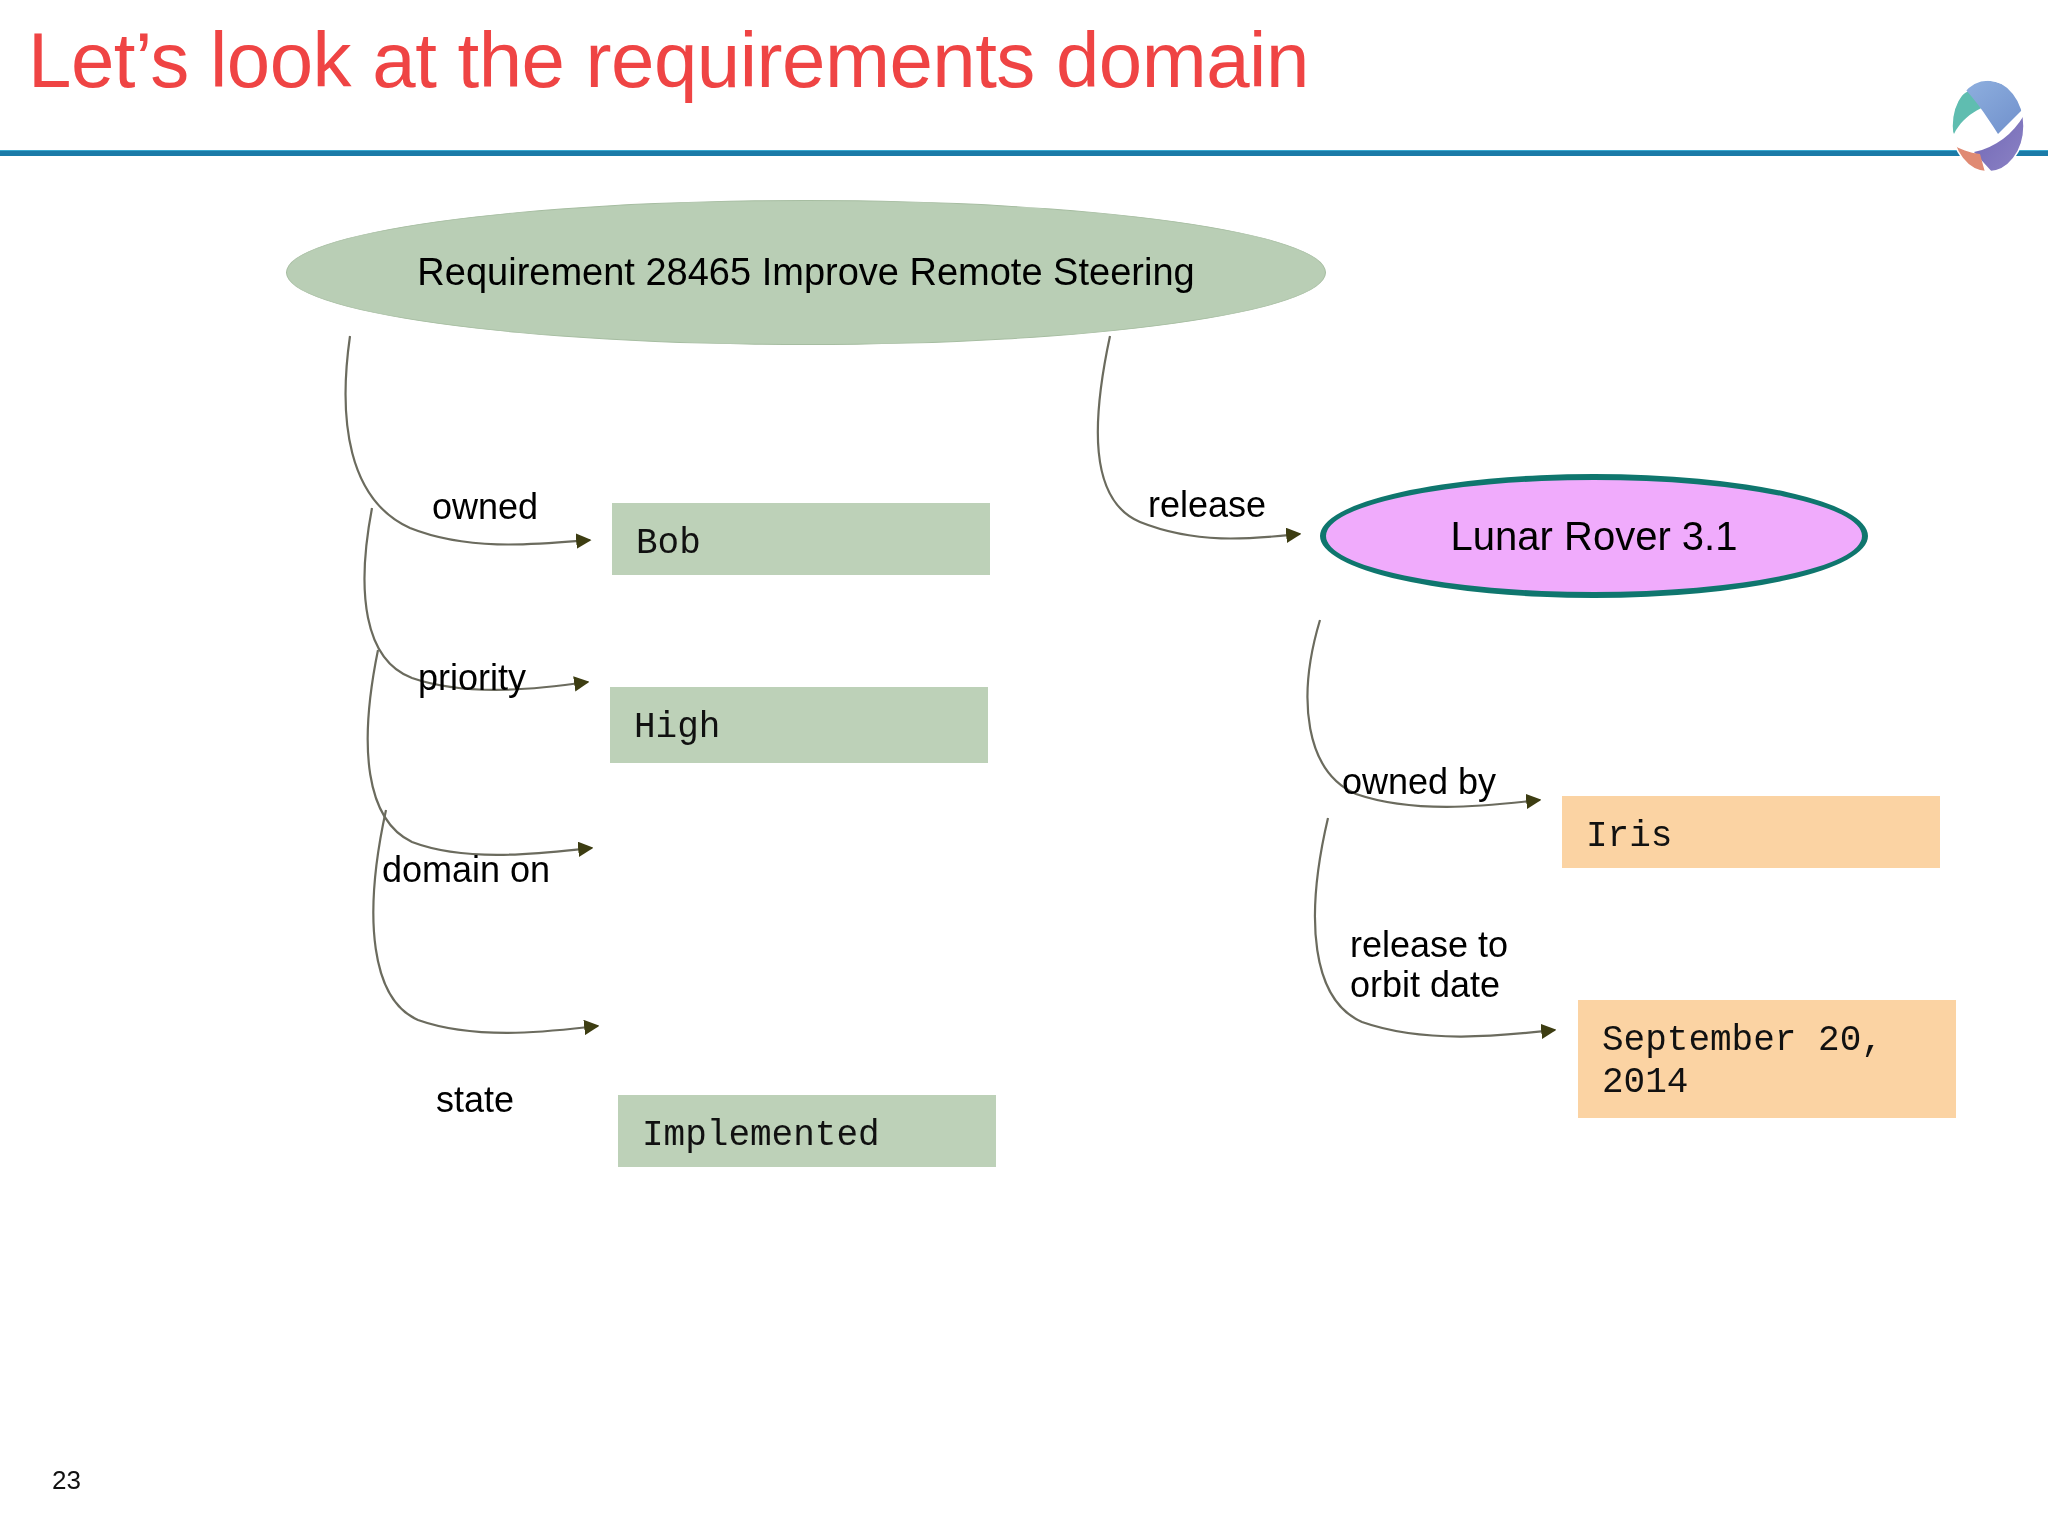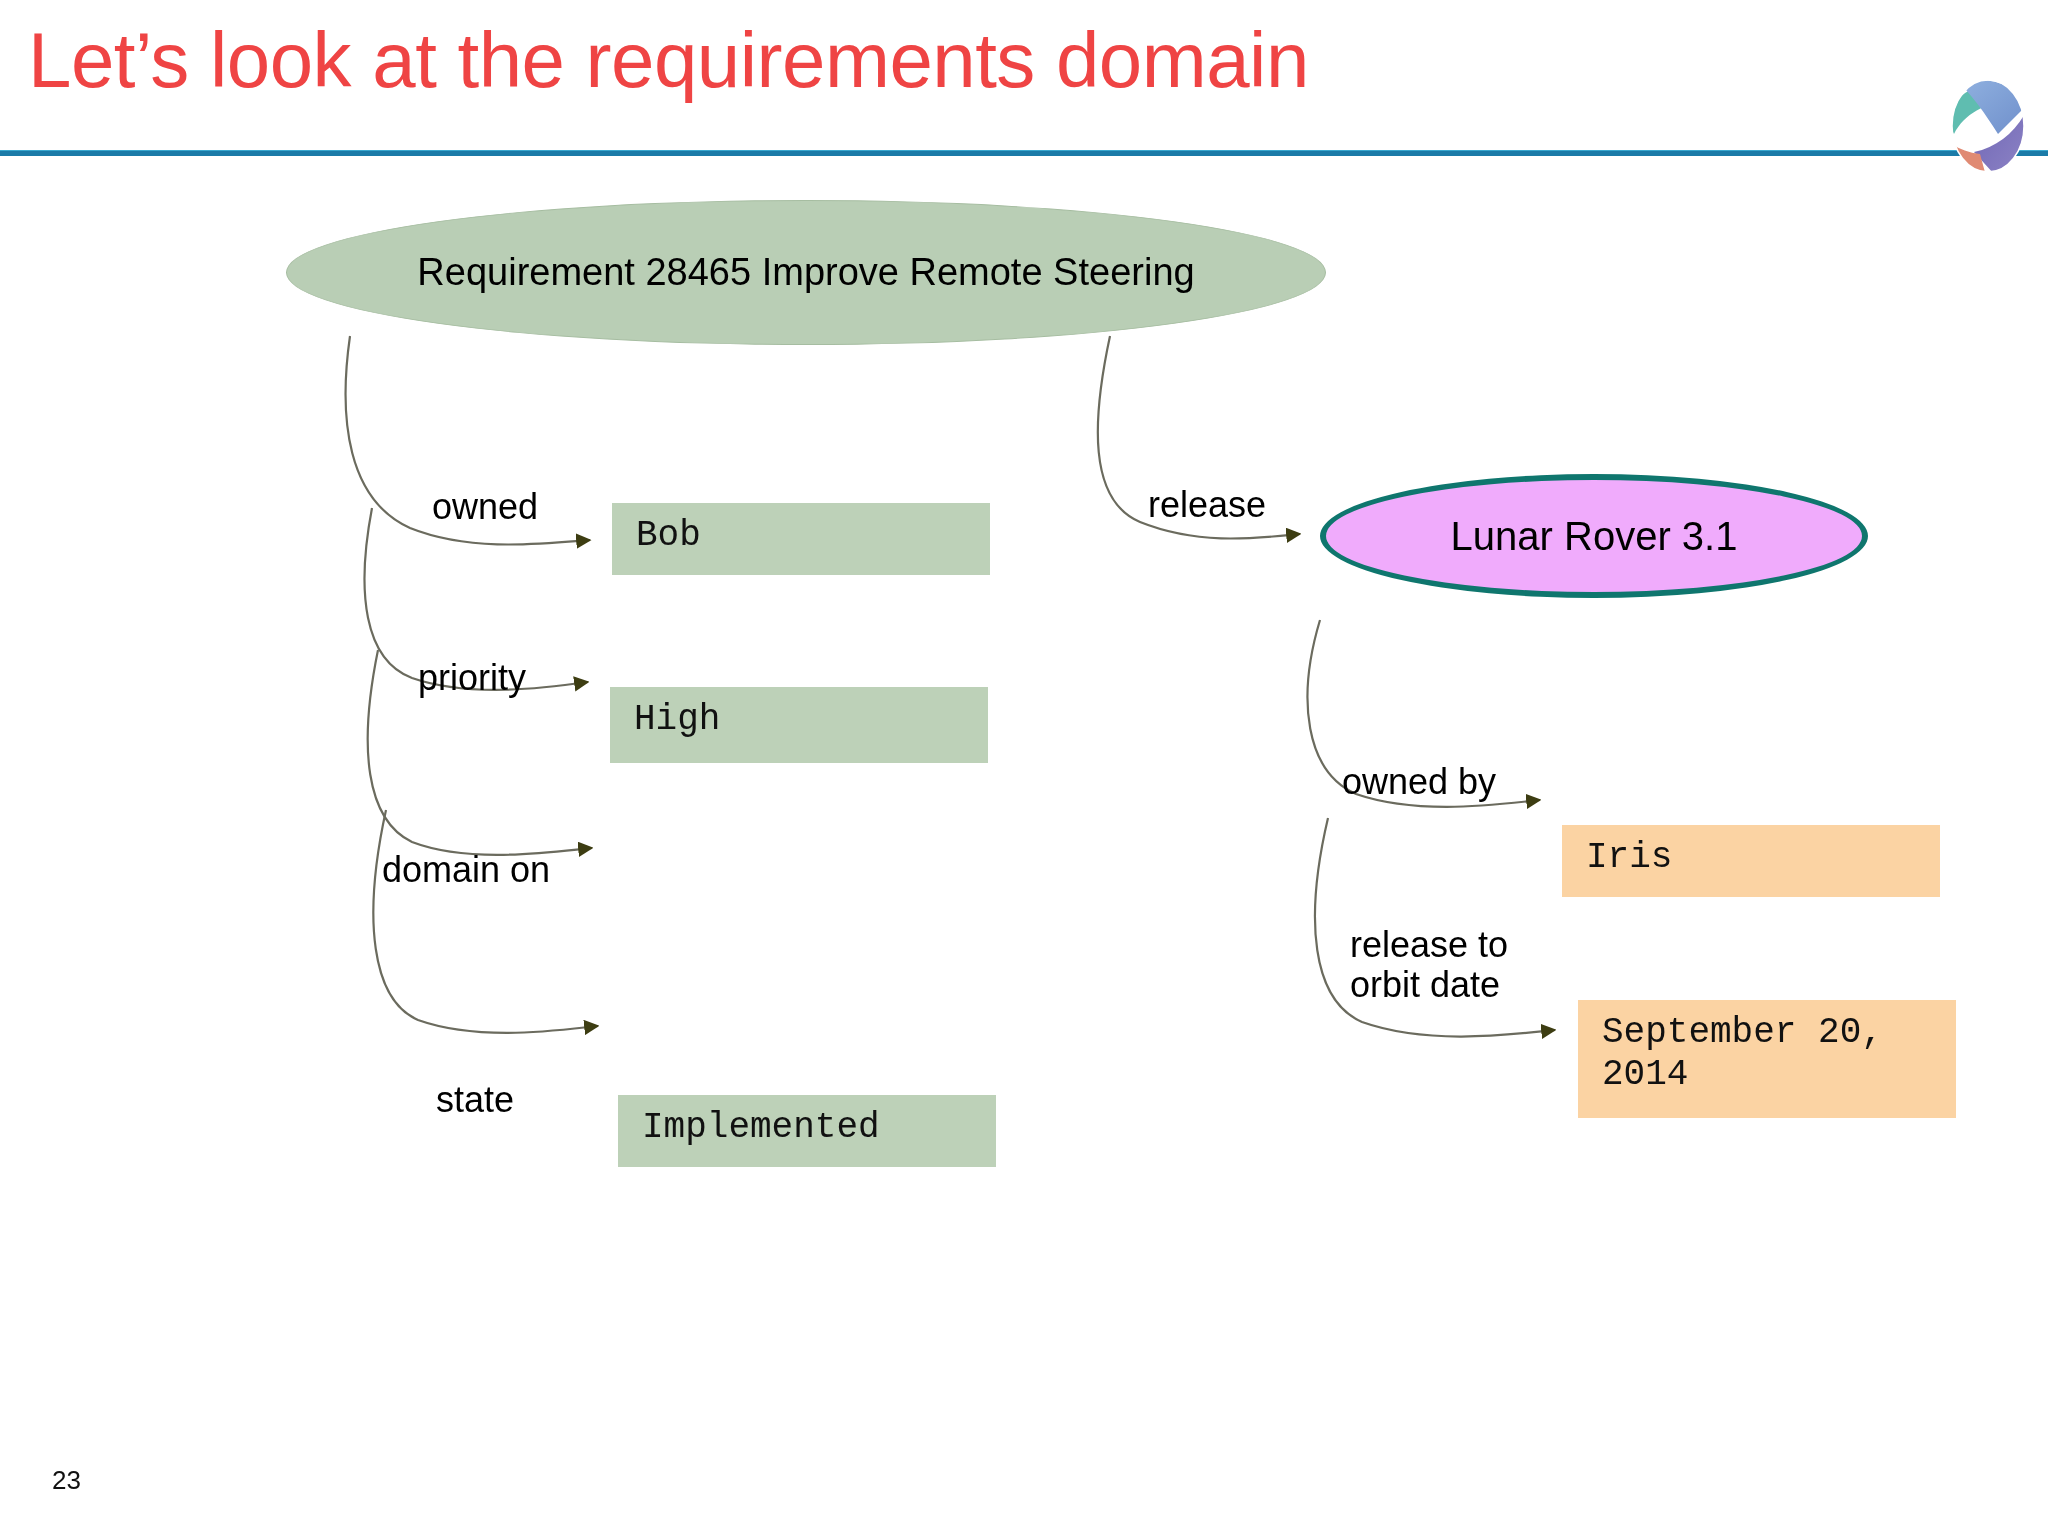--- a/index.html
+++ b/index.html
@@ -84,21 +84,21 @@
     border: 6px solid #0f766e;
   }
 
   .value-box {
     position: absolute;
     box-sizing: border-box;
     font-family: "Liberation Mono", monospace;
     font-size: 36px;
     line-height: 1.18;
     color: #111111;
-    padding: 12px 0 14px 24px;
+    padding: 20px 0 14px 24px;
     display: block;
     white-space: pre-line;
   }
   .box-green { background: #bdd1b8; }
   .box-orange { background: #fbd3a3; }
 
   .edge-label {
     position: absolute;
     font-family: "Liberation Sans", sans-serif;
     font-size: 36px;
@@ -195,20 +195,20 @@
   <div class="edge-label" style="left:1350px; top:925px;">release to
 orbit date</div>
 
   <div class="value-box box-green" style="left:612px; top:503px; width:378px; height:72px;">Bob</div>
 
   <div class="value-box box-green" style="left:610px; top:687px; width:378px; height:76px;">High</div>
 
 
   <div class="value-box box-green" style="left:618px; top:1095px; width:378px; height:72px;">Implemented</div>
 
-  <div class="value-box box-orange" style="left:1562px; top:796px; width:378px; height:72px;margin-top:29px;">Iris</div>
+  <div class="value-box box-orange" style="left:1562px; top:796px; width:378px; height:72px;">Iris</div>
 
   <div class="value-box box-orange" style="left:1578px; top:1000px; width:378px; height:118px;">September 20,
 2014</div>
 
   <div id="page-number">23</div>
 
 </div>
 
 </body></html>

